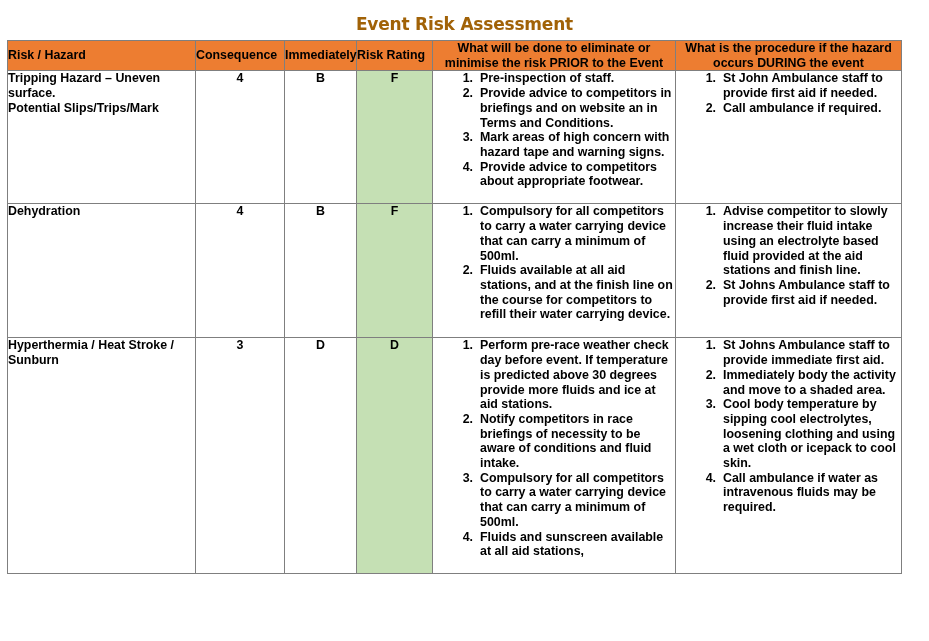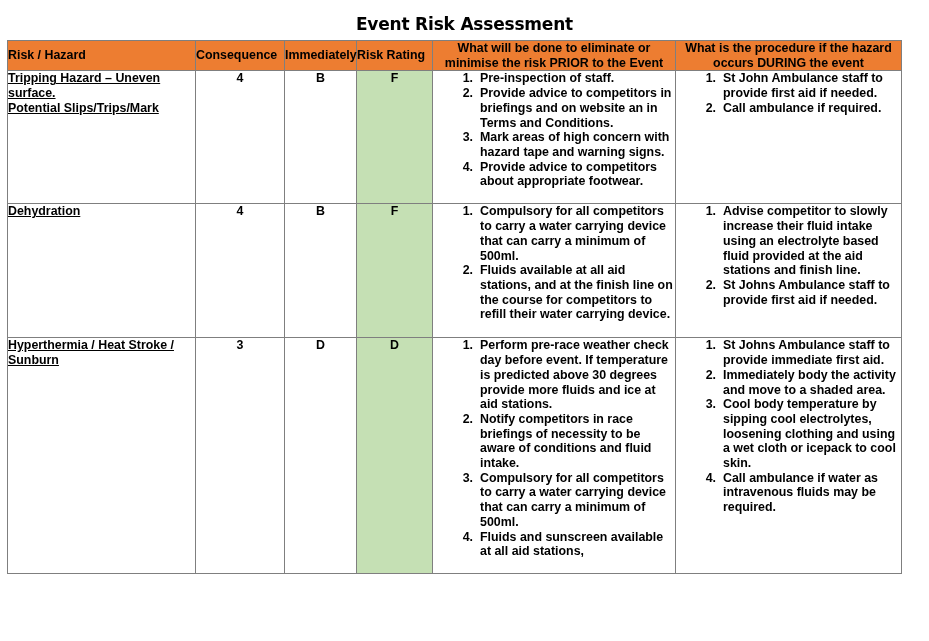--- a/index.html
+++ b/index.html
@@ -1,29 +1,29 @@
 <!DOCTYPE html>
 <html><head>
 <meta charset="utf-8">
 <style>
   html, body { margin: 0; padding: 0; background: #ffffff; }
   body { width: 929px; height: 641px; position: relative; overflow: hidden;
          font-family: "Liberation Sans", sans-serif; color: #000; }
   .title { position: absolute; top: 14px; left: 0; width: 929px; text-align: center;
            font-family: "DejaVu Sans", sans-serif; font-weight: bold; font-size: 17px;
-           color: #000000; letter-spacing: -0.2px; }
+           color: #a16207; letter-spacing: -0.2px; }
   table.risk { position: absolute; top: 40px; left: 7px; width: 894px;
                border-collapse: collapse; table-layout: fixed; }
   table.risk th, table.risk td { border: 1px solid #7f7f7f; vertical-align: top;
                font-weight: bold; font-size: 12.4px; line-height: 14.7px; padding: 0; }
   table.risk th { background: #ed7d31; height: 29px; vertical-align: middle; }
   th.h-risk { text-align: left; padding-left: 5px; font-size: 12.8px; margin-left: 36px; }
   th.h-small { font-size: 11.2px; text-align: left; }
   th.h-wide { font-size: 12.4px; text-align: center; line-height: 14px; }
-  td.c-risk { padding: 1px 5px; text-decoration: underline; }
+  td.c-risk { padding: 1px 5px; }
   td.c-mid { text-align: center; padding-top: 1px; }
   td.c-rating { background: #c5e0b4; text-align: center; padding-top: 1px; }
   td.c-list { padding: 1px 4px 0 0; }
   ol { margin: 0; padding: 0; list-style: none; }
   ol li { position: relative; padding-left: 47px; }
   ol li .num { position: absolute; left: 22px; top: 0; width: 18px; text-align: right; }
   tr.r1 td { height: 132px; }
   tr.r2 td { height: 133px; }
   tr.r3 td { height: 235px; }
 </style>

